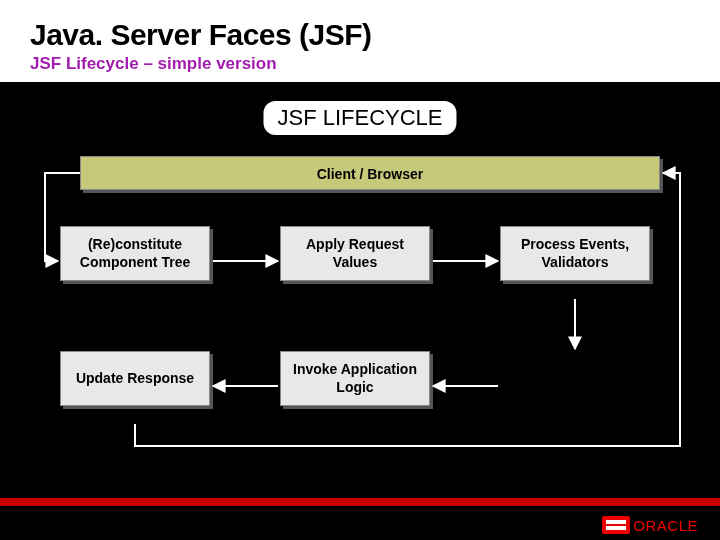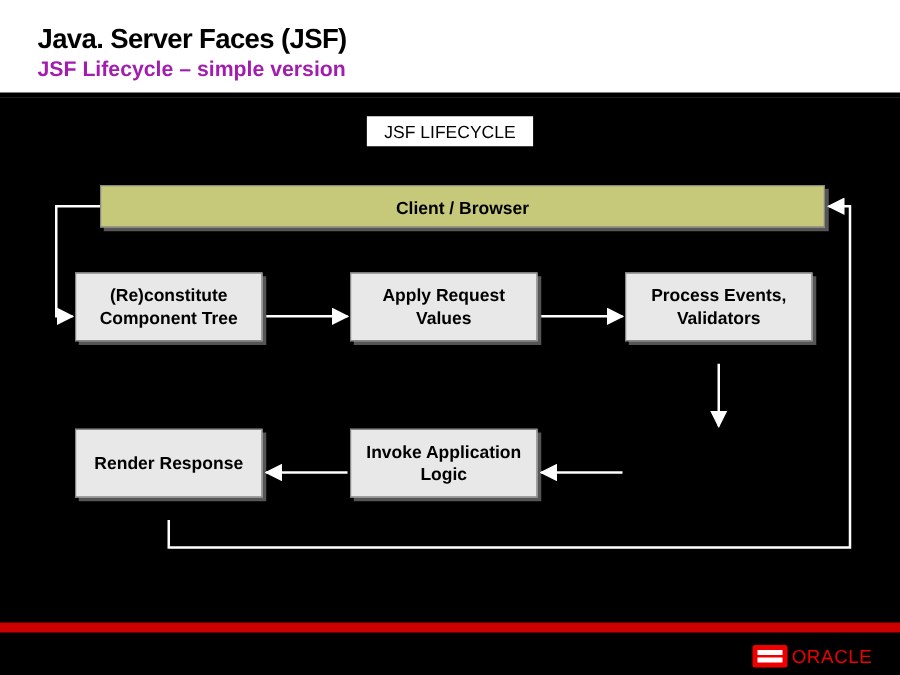--- a/index.html
+++ b/index.html
@@ -10,21 +10,21 @@
     font-family: Arial, Helvetica, sans-serif;
     position: relative;
     overflow: hidden;
   }
   .header {
     background: #fff;
     padding: 18px 30px 8px 30px;
     border-bottom: 4px solid #000;
   }
   .title {
-    font-size: 22px;
+    font-size: 30px;
     font-weight: bold;
     color: #000;
     letter-spacing: -0.5px;
   }
   .subtitle {
     font-size: 17px;
     font-weight: bold;
     color: #a21caf;
     margin-top: 2px;
   }
@@ -33,23 +33,24 @@
     height: 380px;
     background: #000;
   }
   .diagram-title {
     position: absolute;
     left: 50%;
     transform: translateX(-50%);
     top: 15px;
     background: #fff;
     color: #000;
-    font-size: 14px;
+    font-size: 22px;
     padding: 4px 14px;
     font-weight: normal;
+    border-radius: 12px;
   }
   .client-box {
     position: absolute;
     left: 80px;
     right: 60px;
     top: 70px;
     height: 34px;
     background: #c7c97a;
     border: 1px solid #888;
     box-shadow: 3px 3px 0 #555;
@@ -143,21 +144,21 @@
   <div class="subtitle">JSF Lifecycle – simple version</div>
 </div>
 
 <div class="diagram-area">
   <div class="diagram-title">JSF LIFECYCLE</div>
   <div class="client-box">Client / Browser</div>
 
   <div class="phase-box box-reconstitute">(Re)constitute Component Tree</div>
   <div class="phase-box box-process">Process Events, Validators</div>
   <div class="phase-box box-apply">Apply Request Values</div>
-  <div class="phase-box box-render">Render Response</div>
+  <div class="phase-box box-render">Update Response</div>
   <div class="phase-box box-invoke">Invoke Application Logic</div>
 
   <svg class="arrows" viewBox="0 0 720 380">
     <defs>
       <marker id="ah" viewBox="0 0 10 10" refX="9" refY="5" markerWidth="7" markerHeight="7" orient="auto-start-reverse">
         <path d="M0,0 L10,5 L0,10 z" fill="#fff"></path>
       </marker>
     </defs>
     <g stroke="#fff" stroke-width="2" fill="none" marker-end="url(#ah)">
 

